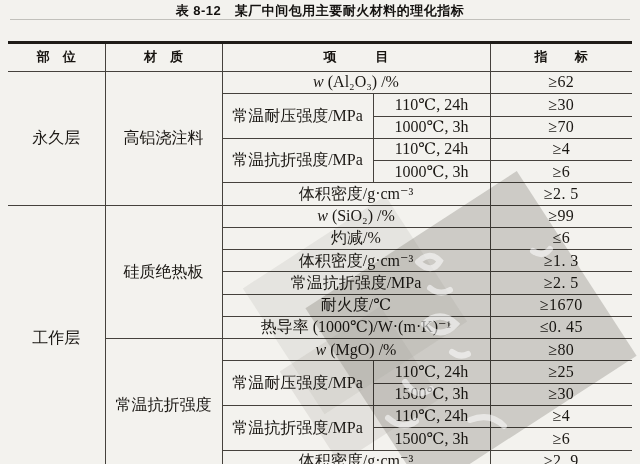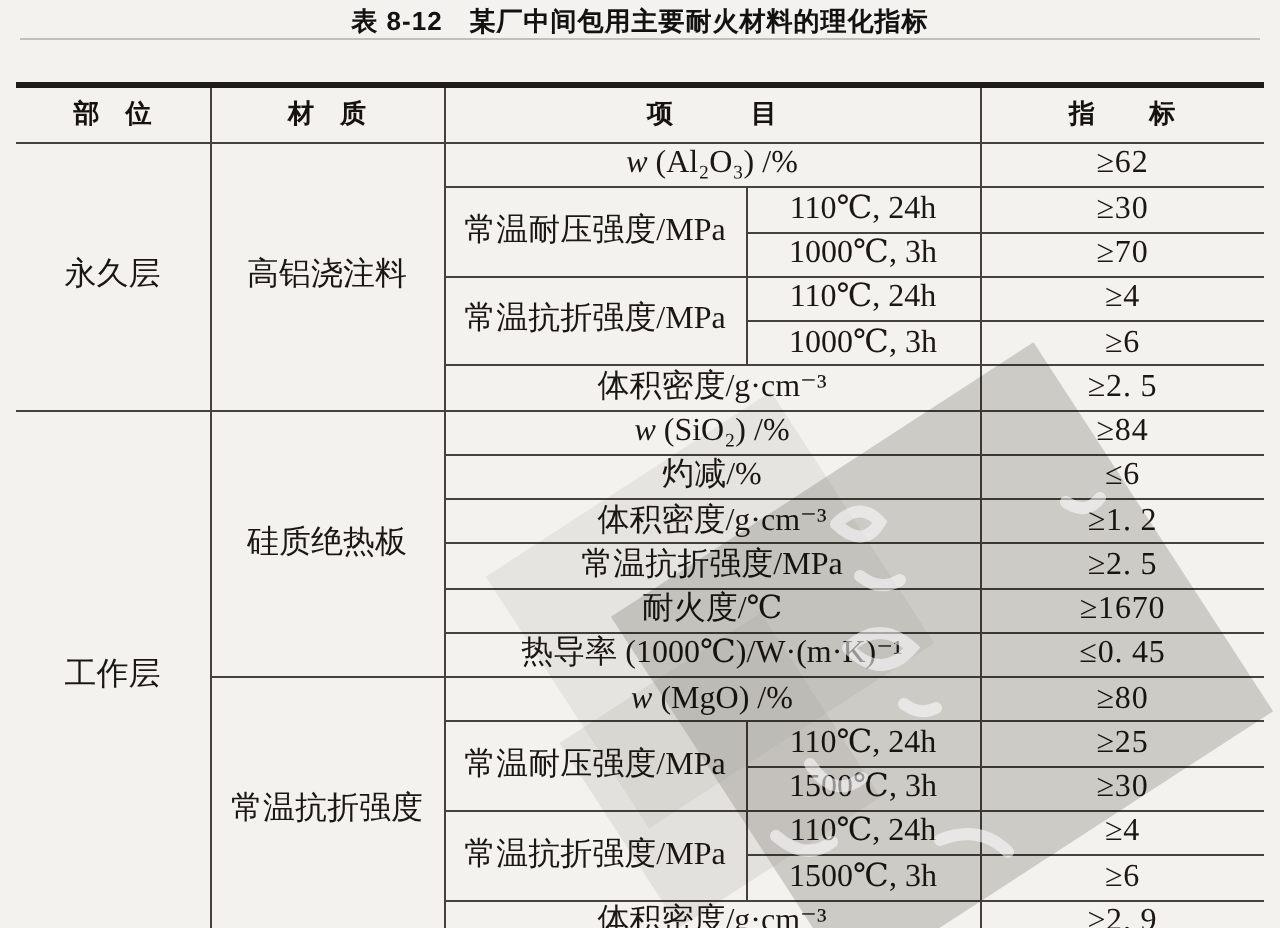--- a/index.html
+++ b/index.html
@@ -118,29 +118,29 @@
         <td class="c-value">≥6</td>
       </tr>
       <tr>
         <td colspan="2" class="c-item">体积密度/g·cm⁻³</td>
         <td class="c-value">≥2. 5</td>
       </tr>
       <tr>
         <td class="c-part" rowspan="12">工作层</td>
         <td rowspan="6">硅质绝热板</td>
         <td colspan="2" class="c-item chem">w (SiO₂) /%</td>
-        <td class="c-value">≥84</td>
+        <td class="c-value">≥99</td>
       </tr>
       <tr>
         <td colspan="2" class="c-item">灼减/%</td>
         <td class="c-value">≤6</td>
       </tr>
       <tr>
         <td colspan="2" class="c-item">体积密度/g·cm⁻³</td>
-        <td class="c-value">≥1. 2</td>
+        <td class="c-value">≥1. 3</td>
       </tr>
       <tr>
         <td colspan="2" class="c-item">常温抗折强度/MPa</td>
         <td class="c-value">≥2. 5</td>
       </tr>
       <tr>
         <td colspan="2" class="c-item">耐火度/℃</td>
         <td class="c-value">≥1670</td>
       </tr>
       <tr>

